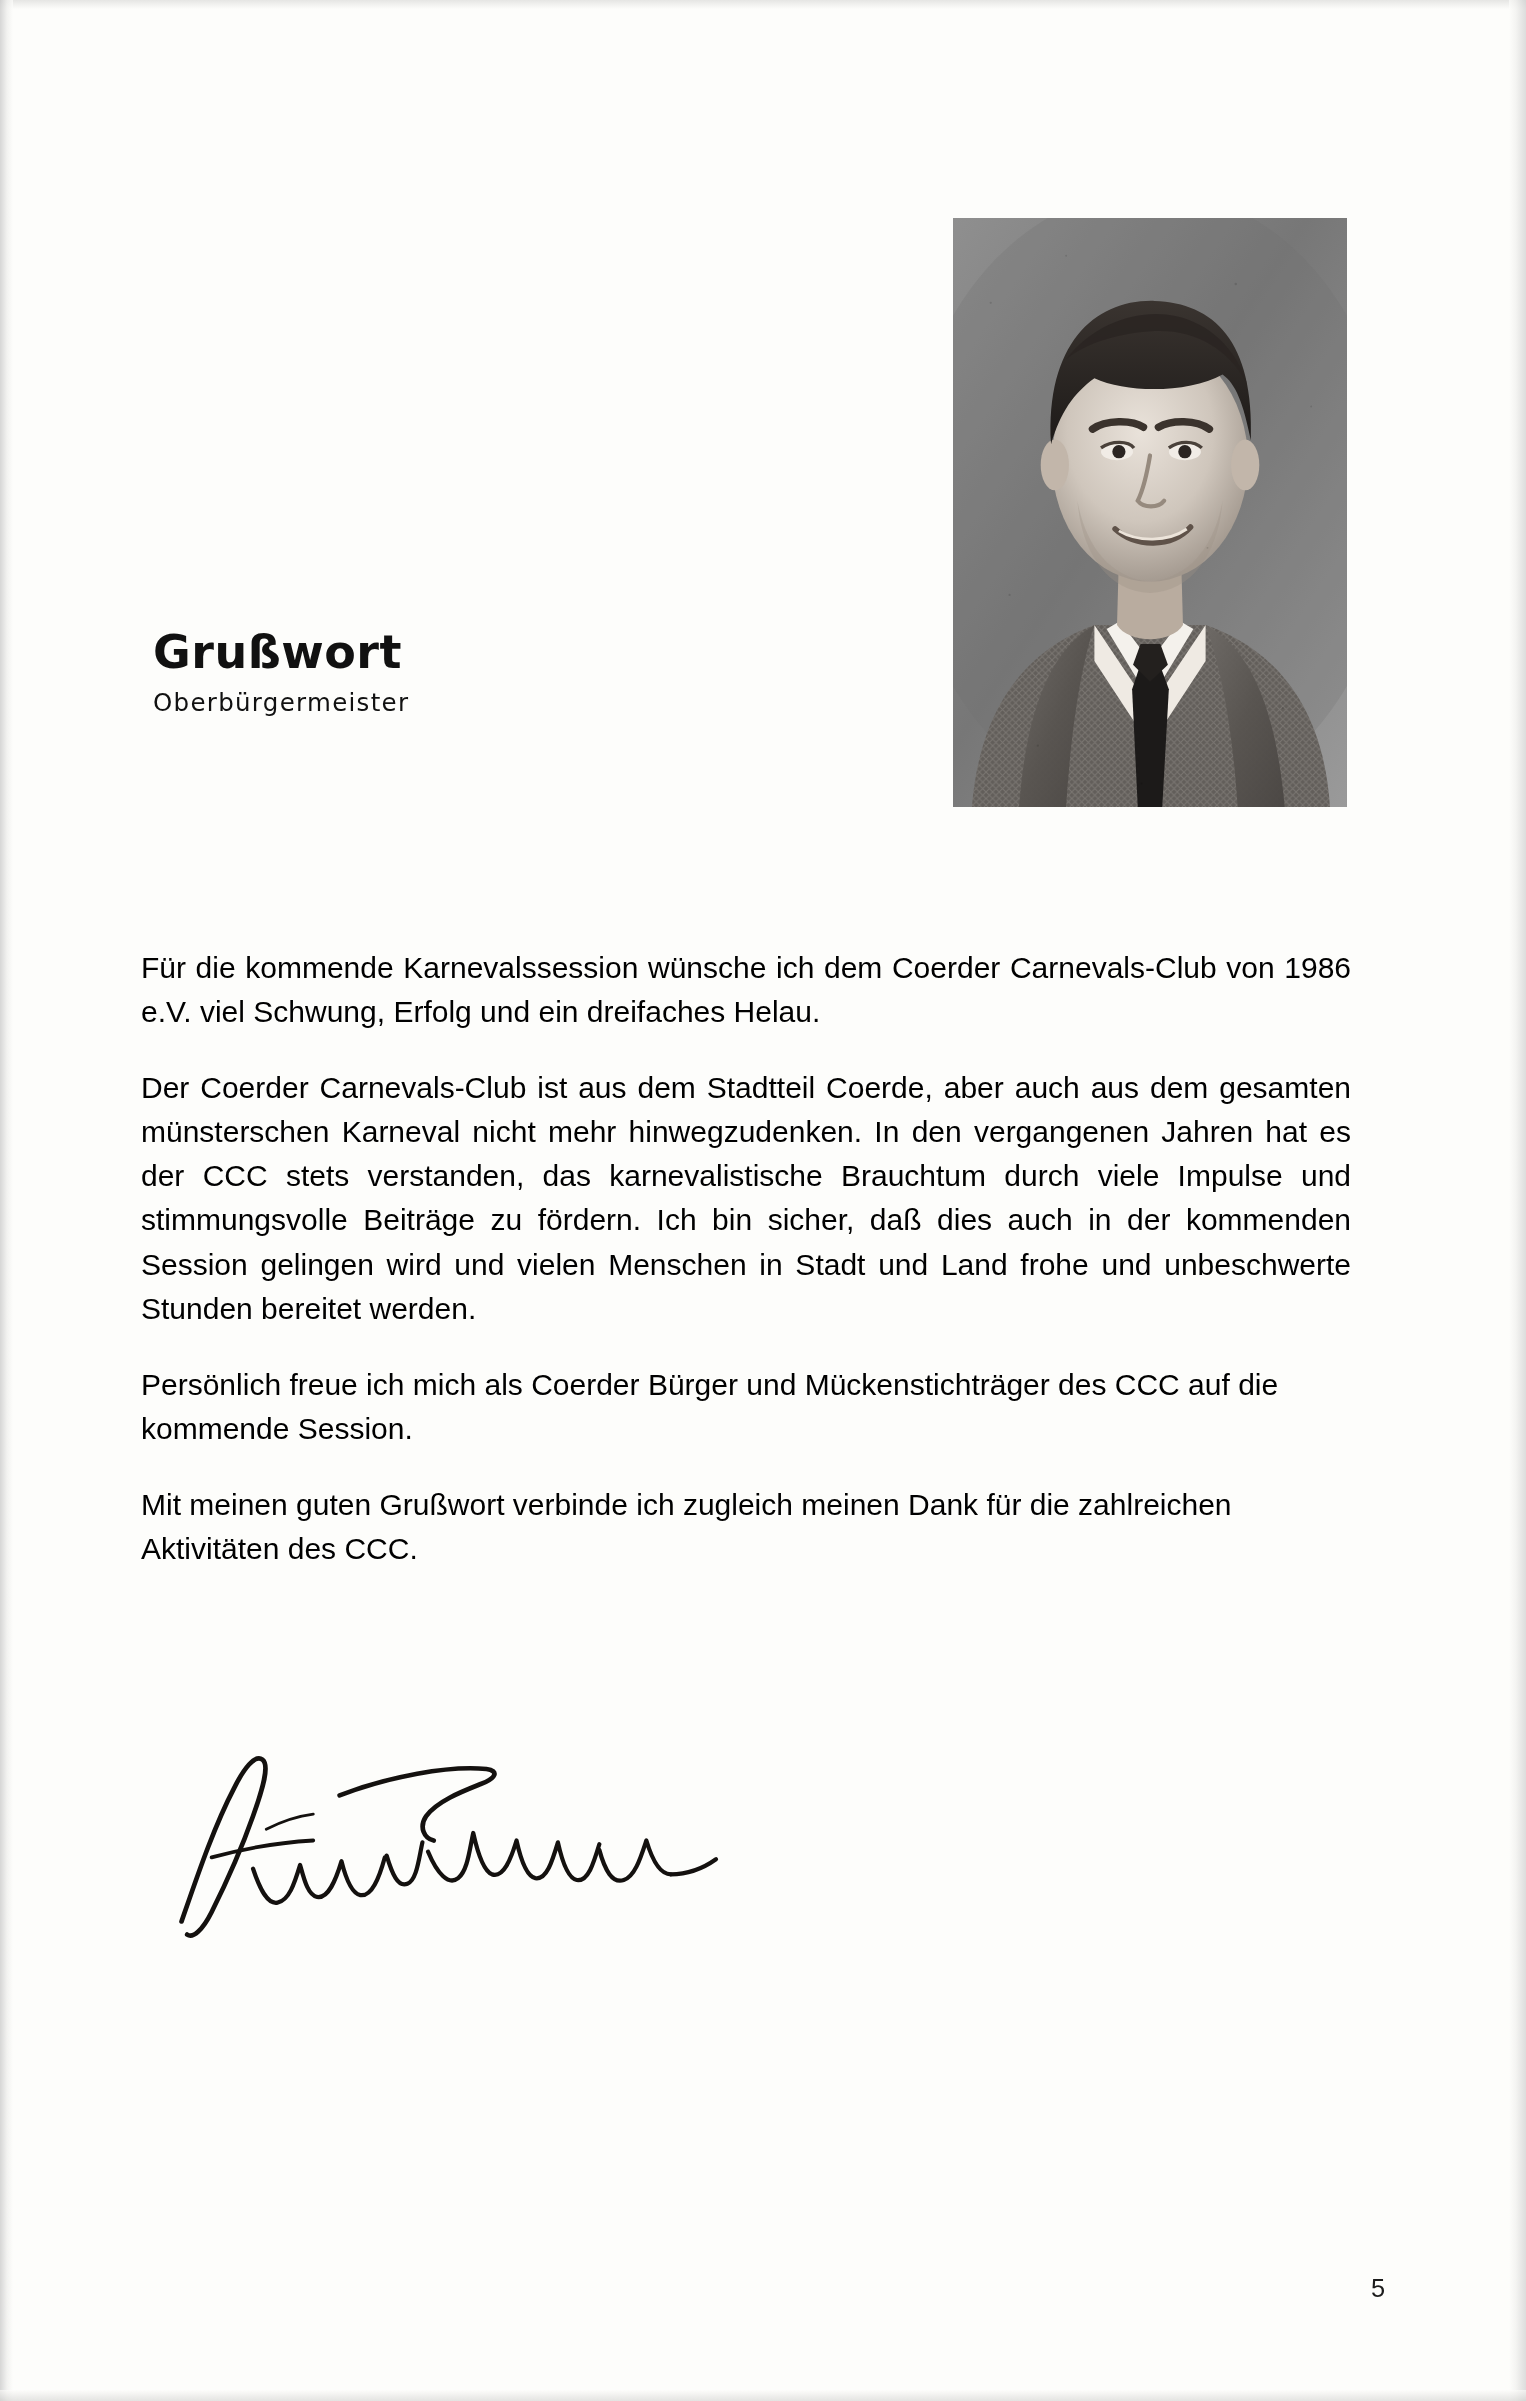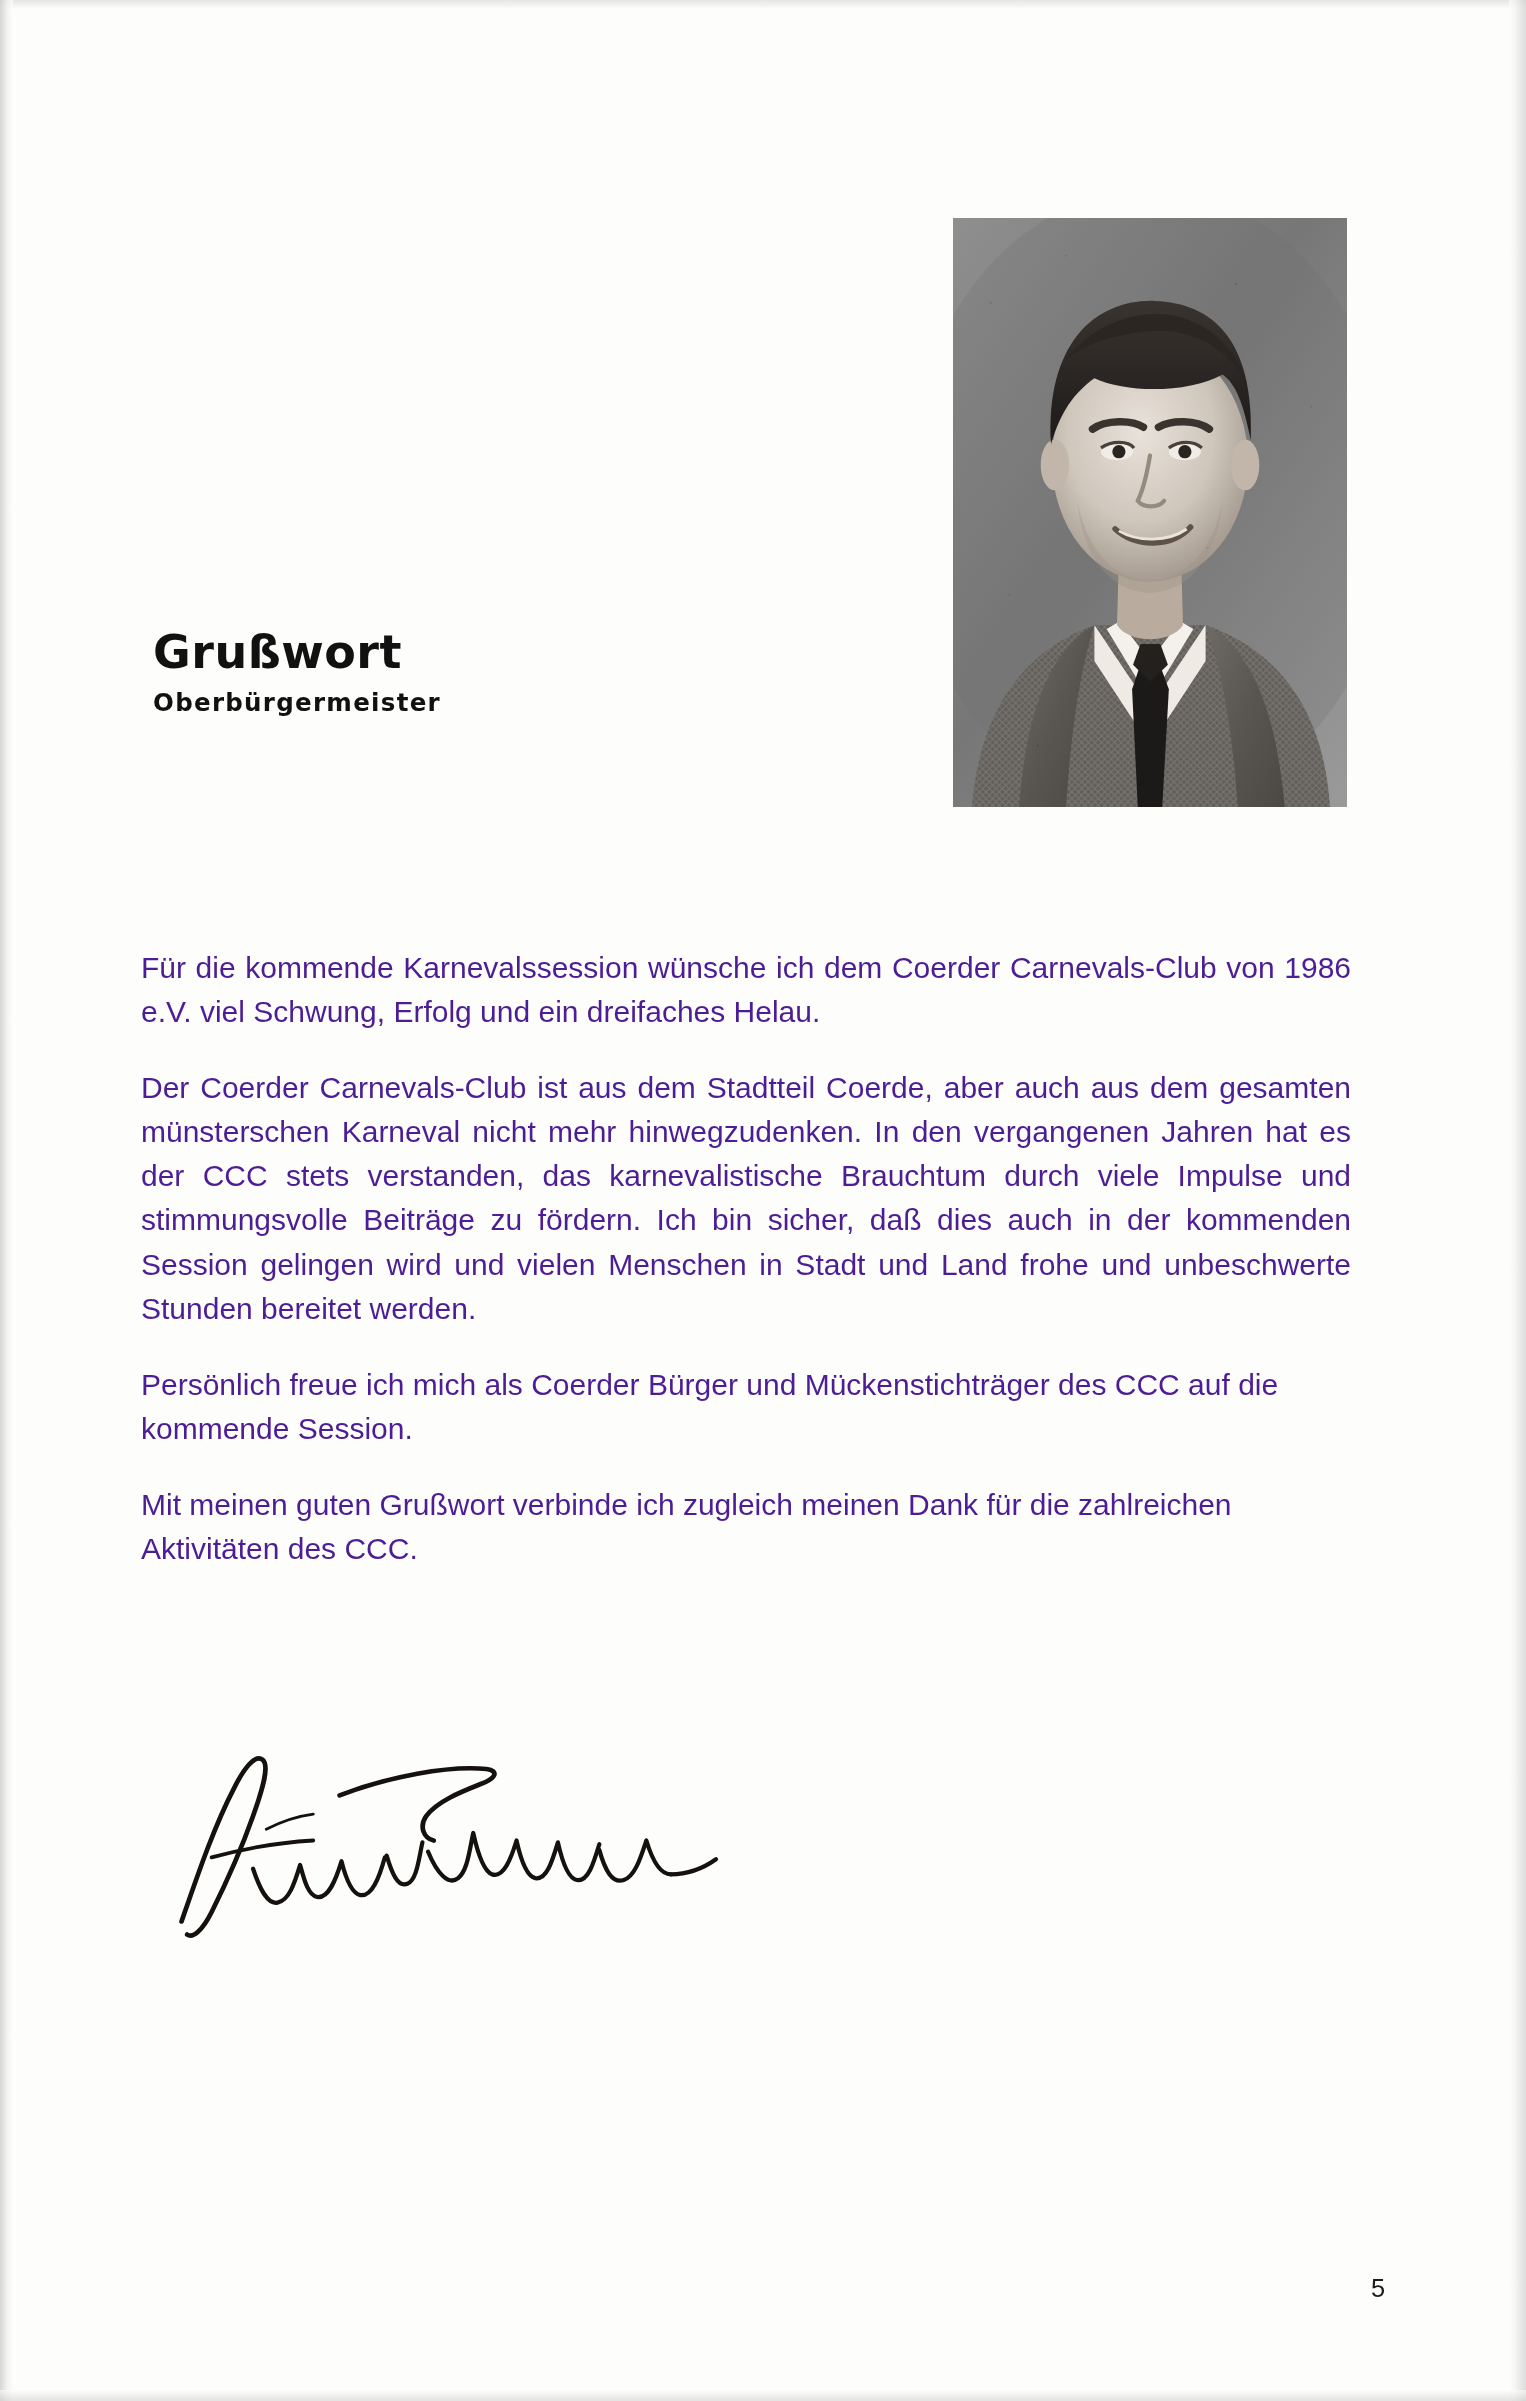--- a/index.html
+++ b/index.html
@@ -91,38 +91,38 @@
     font-size: 46px;
     font-weight: bold;
     letter-spacing: 0.5px;
     line-height: 1.22;
     color: #111;
     margin: 0 0 9.4px 0;
     font-family: "DejaVu Sans", sans-serif;
   }
   .h-role {
     font-size: 24.5px;
-    font-weight: bold;
+    font-weight: normal;
     letter-spacing: 1.3px;
     color: #111;
     margin: 0;
     font-family: "DejaVu Sans", sans-serif;
   }
 
   
   .body-text {
     position: absolute;
     left: 141px;
     top: 946px;
     width: 1210px;
   }
   .para {
     font-size: 30px;
     line-height: 1.47;
-    color: #4c1d95;
+    color: #000000;
     margin: 0 0 32px 0;
     font-family: "Liberation Sans", sans-serif;
   }
   .para.justify {
     text-align: justify;
   }
   .para:last-child { margin-bottom: 0; }
 
   
   .signature {

